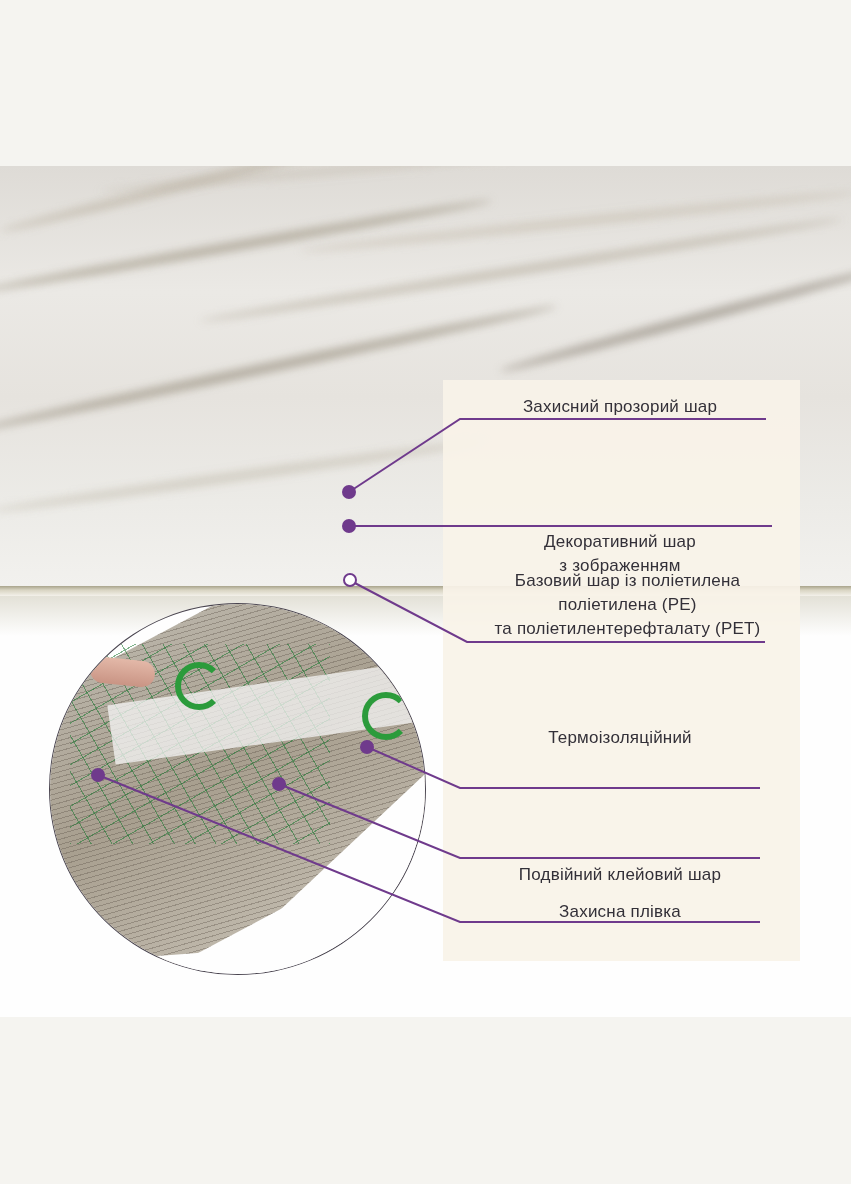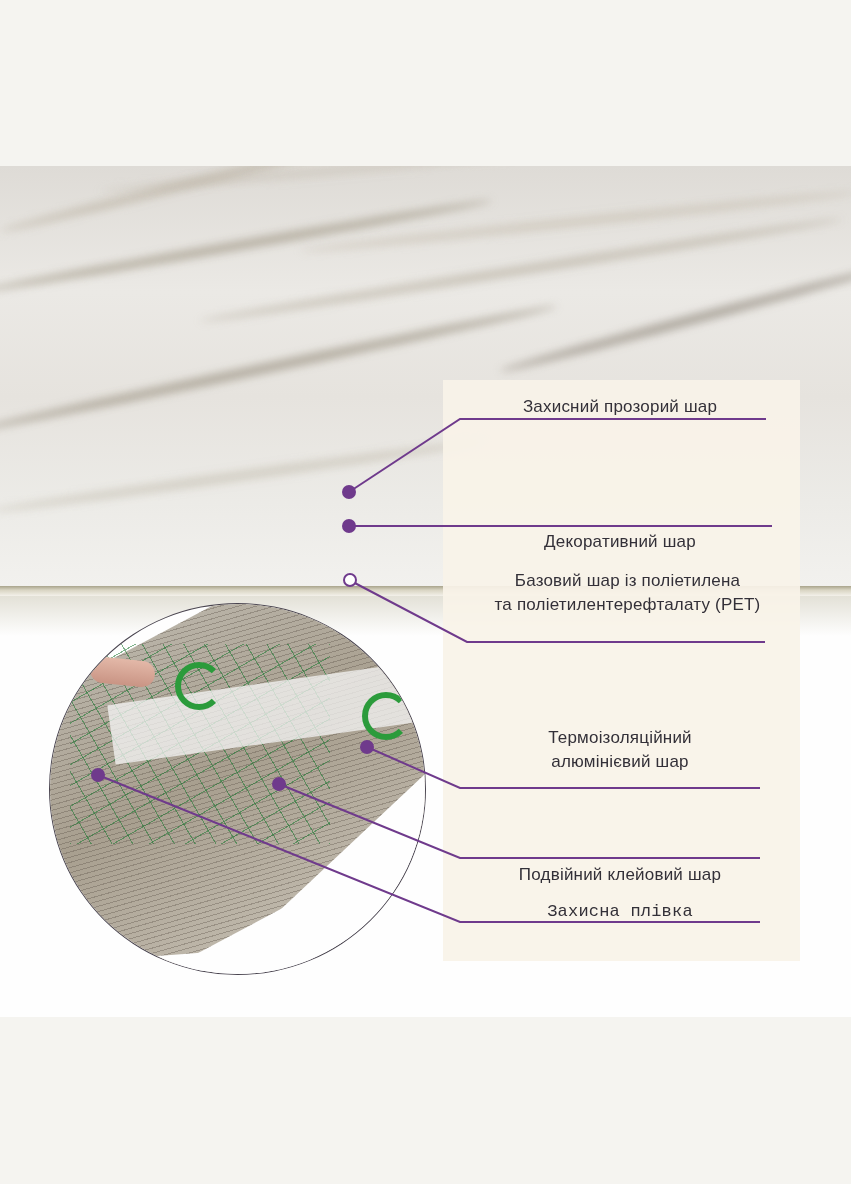--- a/index.html
+++ b/index.html
@@ -125,29 +125,30 @@
     <circle cx="279" cy="784" r="7"></circle>
     <circle cx="98" cy="775" r="7"></circle>
   </g>
   <circle cx="350" cy="580" r="6" fill="#ffffff" stroke="#6f3a8c" stroke-width="2"></circle>
 </svg>
 
 <div class="label" style="left:470px; top:395px; width:300px;text-align:center;">Захисний прозорий шар</div>
 
 <div class="label" style="left:470px; top:504px; width:300px;margin-top:26px;">
   <div>Декоративний шар</div>
+  <div>з зображенням</div>
 </div>
 
 <div class="label" style="left:455px; top:569px; width:345px;">
   <div>Базовий шар із поліетилена</div>
+  <div>поліетилена (PE)</div>
   <div>та поліетилентерефталату (PET)</div>
 </div>
 
 <div class="label" style="left:470px; top:726px; width:300px;">
   <div>Термоізоляційний</div>
-  <div>алюмінієвий шар</div>
 </div>
 
 <div class="label" style="left:470px; top:835px; width:300px;margin-top:28px;">Подвійний клейовий шар</div>
 
-<div class="label" style="left:470px; top:900px; width:300px;font-family:Liberation Mono, monospace;">Захисна плівка</div>
+<div class="label" style="left:470px; top:900px; width:300px;">Захисна плівка</div>
 
 <div class="bottom-band"></div>
 
 </body></html>

